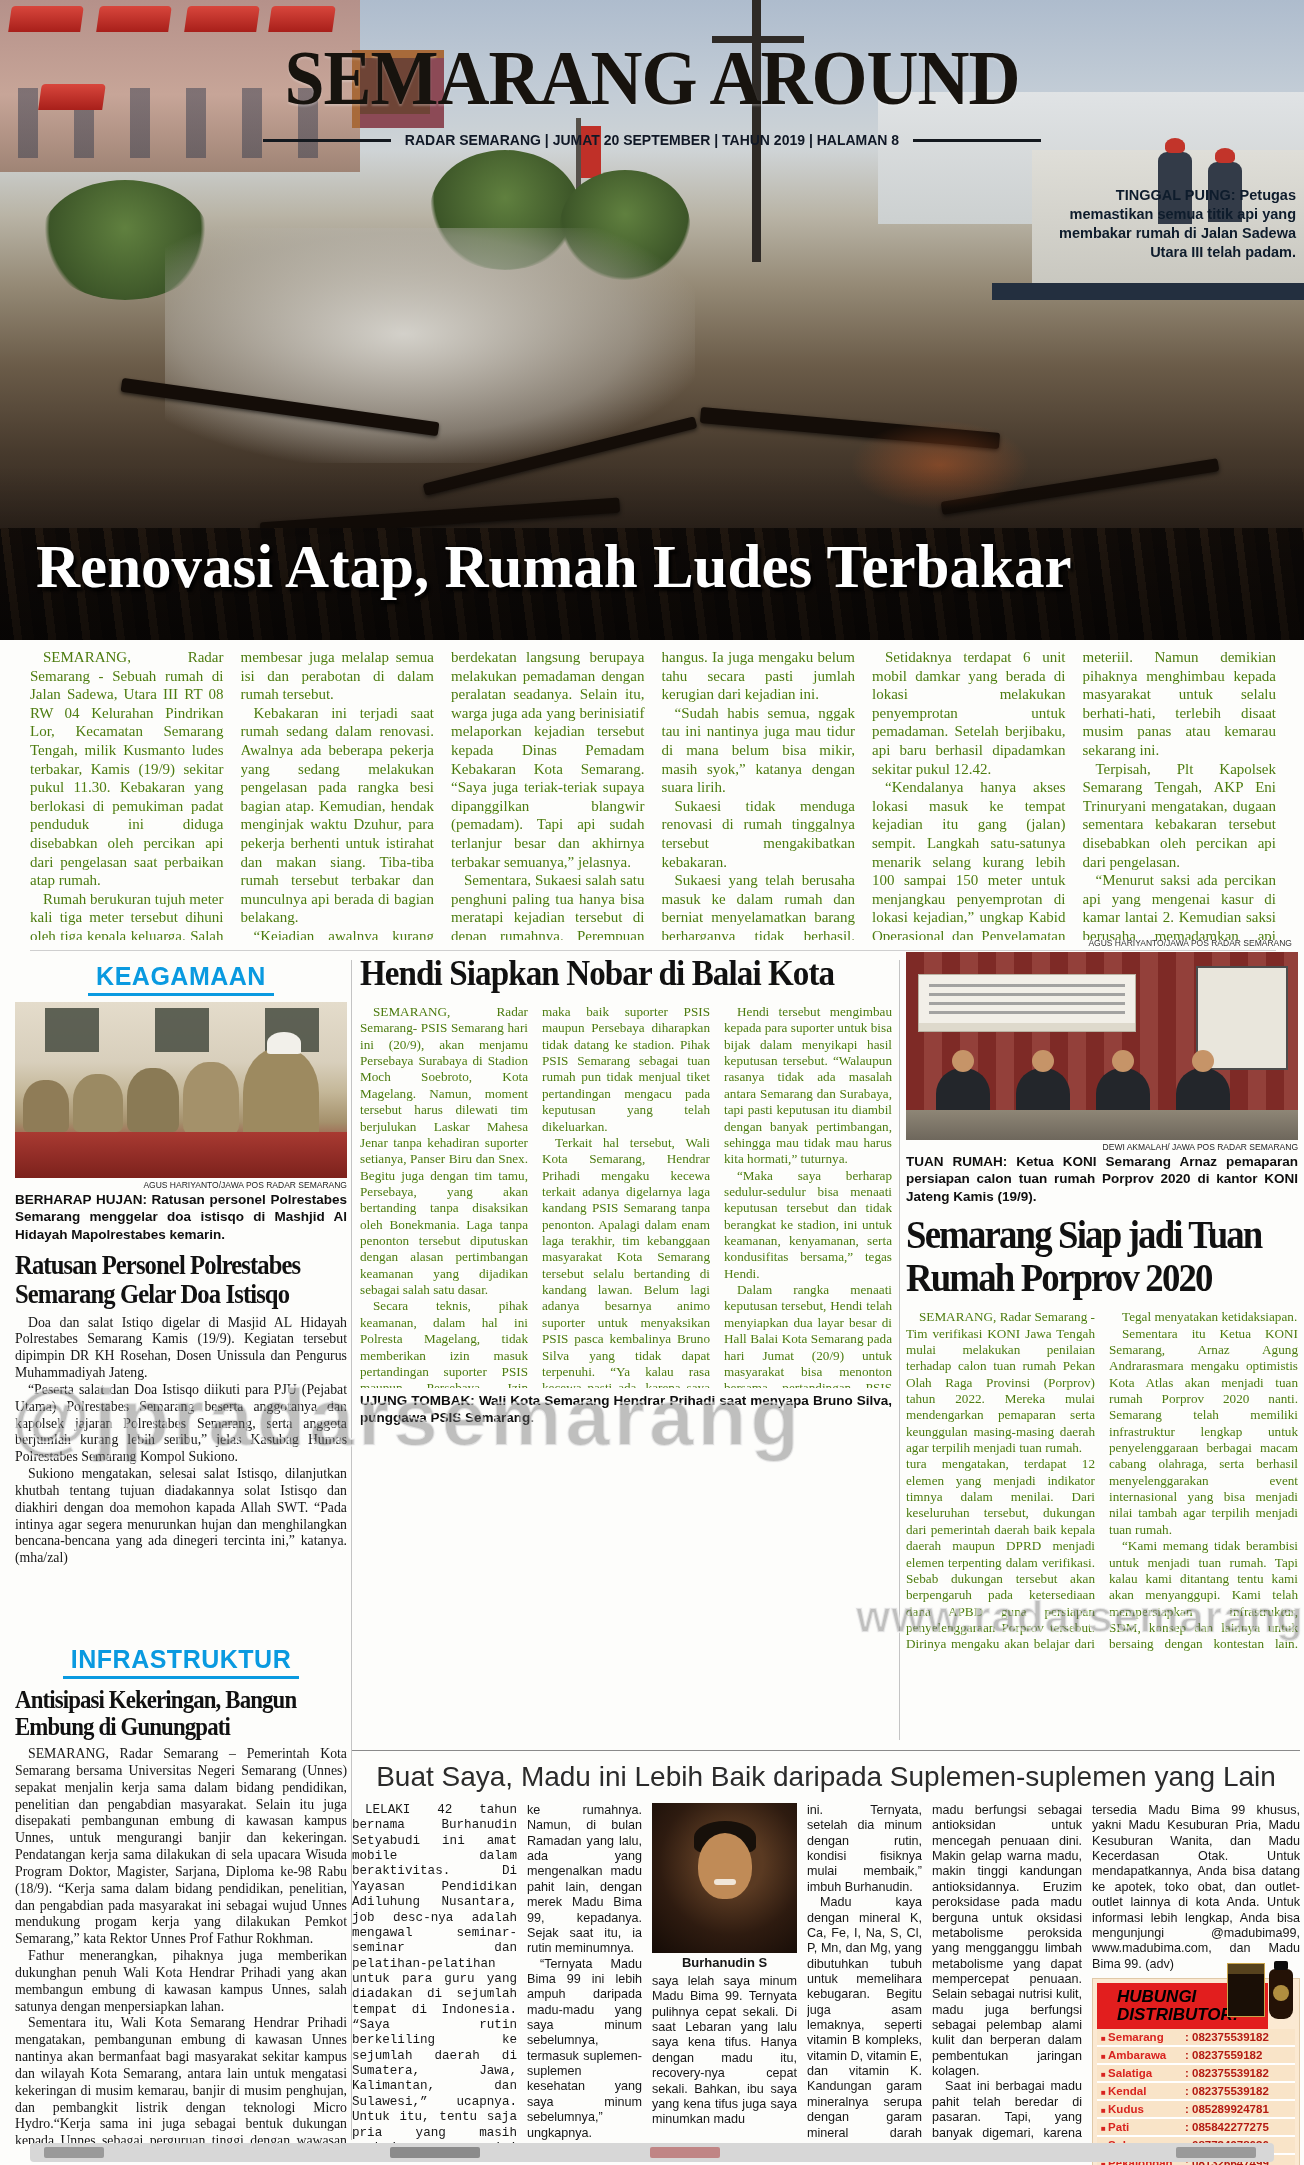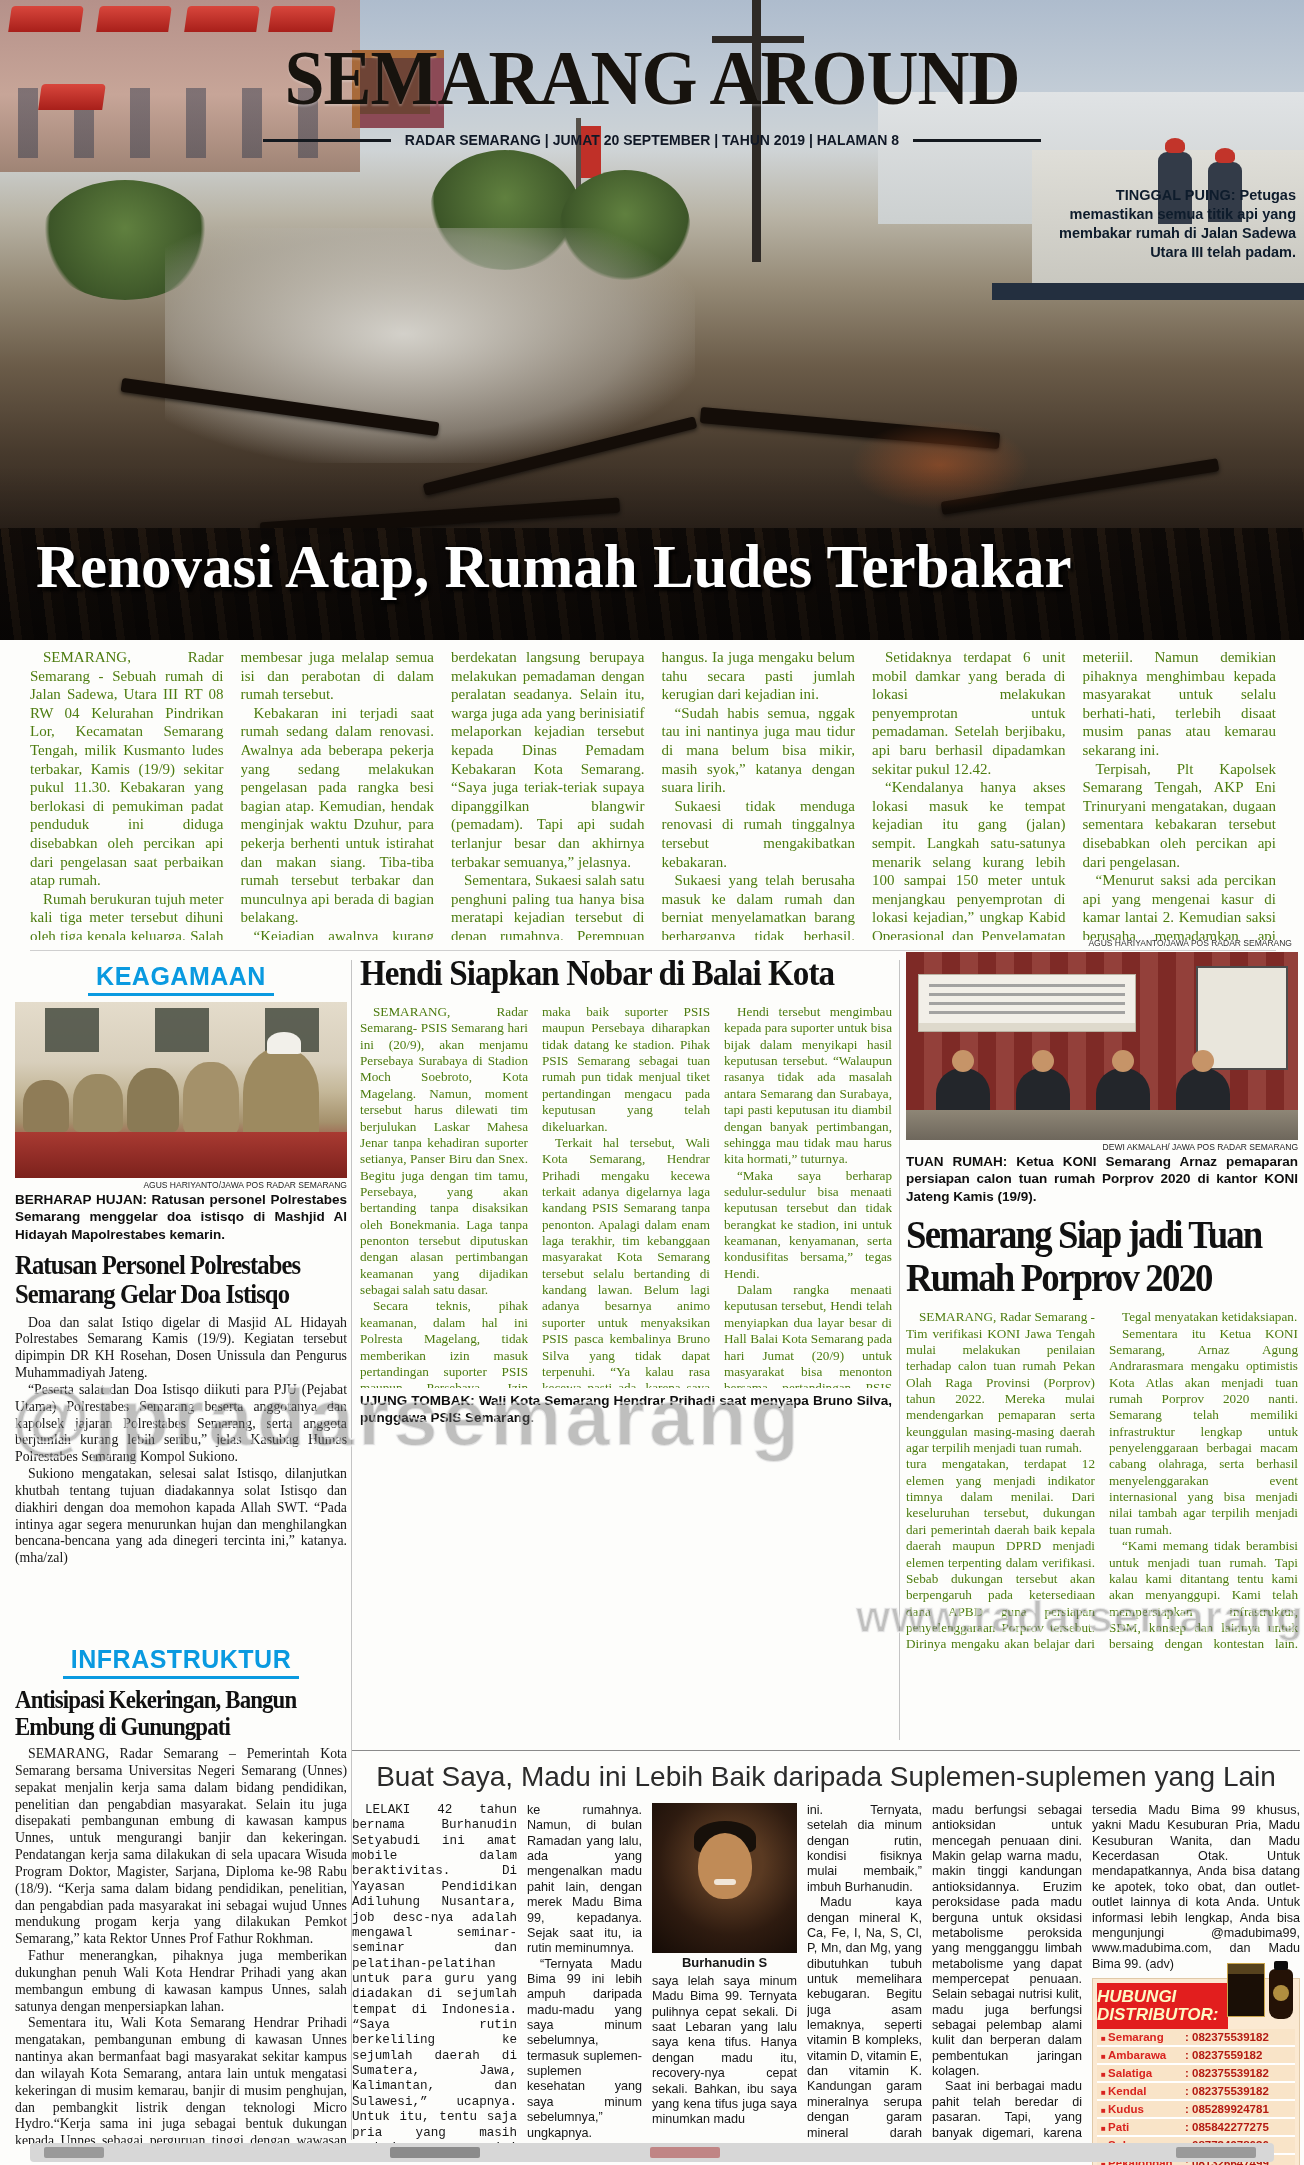--- a/index.html
+++ b/index.html
@@ -126,22 +126,22 @@
   .adv-col{font:12.6px "Liberation Sans",sans-serif;line-height:1.22;text-align:justify;overflow:hidden;}
   .w1{width:165px;font-family:Liberation Mono, monospace;} .w2{width:115px;} .w3{width:145px;} .w4{width:115px;} .w5{width:150px;} .w6{width:208px;overflow:visible;}
   .photo-burhan{width:145px;height:150px;background:
     radial-gradient(circle at 55% 40%,#5a3a22 0 26%,#2e1b10 60%,#140b06);}
   .b-face{left:46px;top:30px;width:54px;height:66px;background:#c08b57;border-radius:50% 50% 46% 46%;}
   .b-hair{left:42px;top:18px;width:62px;height:32px;background:#17100a;border-radius:50% 50% 20% 20%;}
   .b-smile{left:62px;top:76px;width:22px;height:6px;background:#f1e6d8;border-radius:3px;}
   .adv-photo-label{font:bold 13px "Liberation Sans",sans-serif;text-align:center;margin:2px 0 4px;}
 
   .dist{margin-top:6px;background:#fbe9d2;border:1px solid #e0c9a8;position:relative;padding:4px 4px 5px;}
-  .dist-header{background:#e21e1e;color:#fef9c3;font:bold italic 17px "Liberation Sans",sans-serif;
-    line-height:1.05;padding:5px 0;width:66%;}
+  .dist-header{background:#e21e1e;color:#000000;font:bold italic 17px "Liberation Sans",sans-serif;
+    line-height:1.05;padding:5px 20px;width:66%;}
   .dist-header span{display:block;}
   .bottle-box{right:34px;top:-16px;width:36px;height:52px;background:#1a0f06;border:1px solid #c9a44a;
     box-shadow:inset 0 10px 0 rgba(201,164,74,.35);z-index:2;}
   .bottle{right:6px;top:-10px;width:24px;height:50px;background:#241206;border-radius:6px 6px 9px 9px;z-index:2;}
   .bottle::before{content:"";position:absolute;left:5px;top:-8px;width:14px;height:9px;background:#0d0d0d;border-radius:2px;}
   .bottle::after{content:"";position:absolute;left:4px;top:16px;width:16px;height:16px;border-radius:50%;background:#c9a44a;opacity:.85;}
   .dist-row{display:flex;font:bold 11.5px "Liberation Sans",sans-serif;color:#d8231f;
     padding:2px 4px;border-bottom:2px solid #fff;background:#f9e4c8;}
   .dist-city{width:84px;}
   .dist-city::before{content:"■ ";font-size:8px;}

